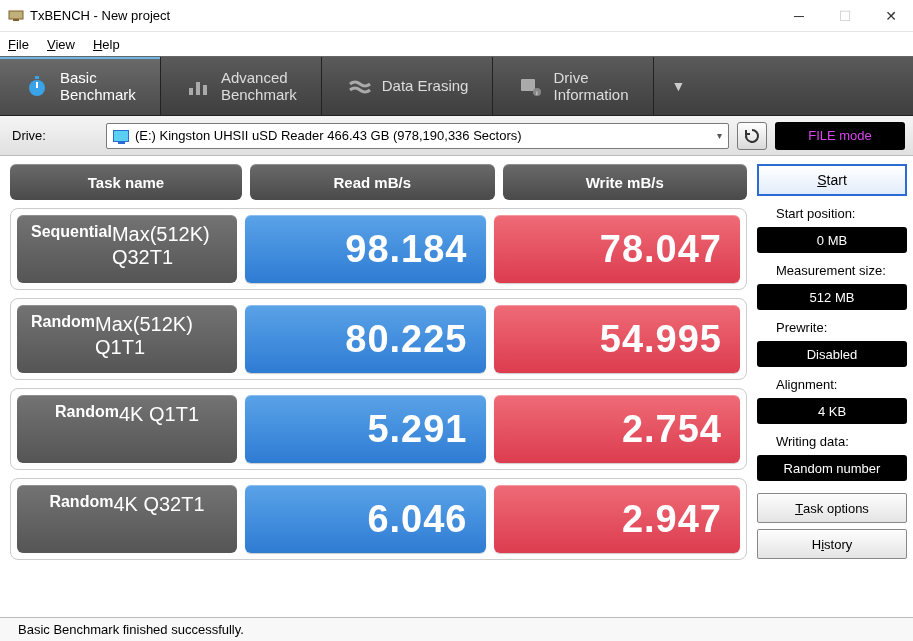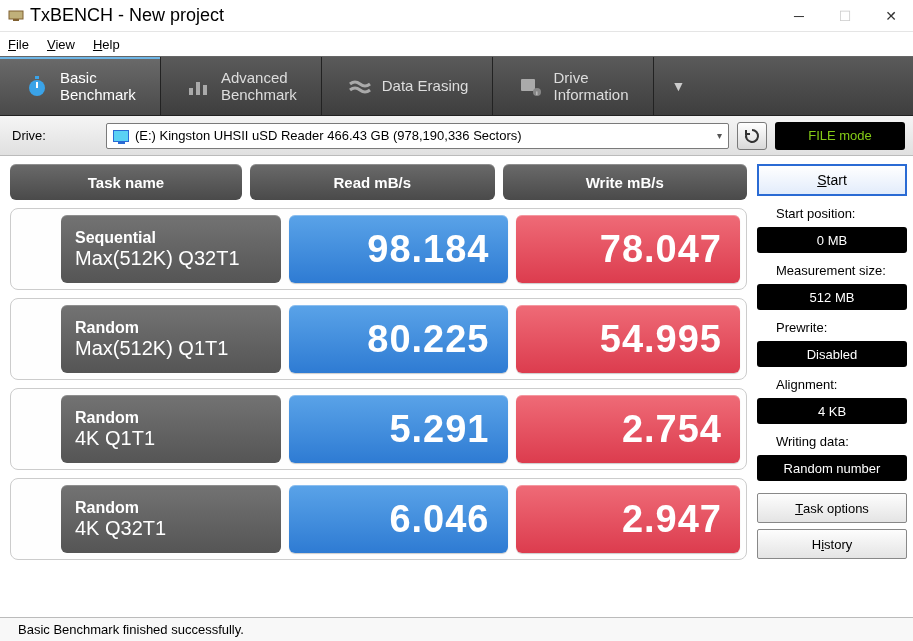--- a/index.html
+++ b/index.html
@@ -1,53 +1,53 @@
 <!DOCTYPE html>
 <html><head>
 <meta charset="utf-8">
 <style>
 * { box-sizing: border-box; margin: 0; padding: 0; }
 body { font-family: "Segoe UI", Arial, sans-serif; font-size: 13px; background: #fff; width: 913px; height: 641px; overflow: hidden; display: flex; flex-direction: column; }
 
 .titlebar { height: 32px; display: flex; align-items: center; padding: 0 8px; background: #fff; border-bottom: 1px solid #e5e5e5; }
 .titlebar .appicon { width: 16px; height: 16px; margin-right: 6px; }
-.titlebar .title { flex: 1; font-size: 18px; }
+.titlebar .title { flex: 1; font-size: 13px; }
 .titlebar .winbtns { display: flex; gap: 18px; color: #333; }
 .titlebar .winbtns span { width: 28px; text-align: center; font-size: 14px; cursor: pointer; }
 .titlebar .close { font-size: 18px; }
 
 .menubar { height: 24px; display: flex; align-items: center; gap: 18px; padding: 0 8px; background: #fff; }
 .menubar span { cursor: pointer; }
 .menubar .ul { text-decoration: underline; }
 
 .tabstrip { height: 60px; background: linear-gradient(#5a5a5a,#3e3e3e); display: flex; border-top: 1px solid #666; border-bottom: 1px solid #222; }
 .tab { display: flex; align-items: center; gap: 10px; padding: 0 24px; color: #ddd; border-right: 1px solid #222; cursor: pointer; white-space: nowrap; }
 .tab.active { background: linear-gradient(#6a6a6a,#4a4a4a); box-shadow: inset 0 2px 0 #6fb6e6; color: #fff; justify-content: center; }
 .tab .tabicon { width: 26px; height: 26px; display:flex;align-items:center;justify-content:center; }
 .tab .tablabel { line-height: 1.15; font-size: 15px; }
 .tabarrow { display:flex;align-items:center;justify-content:center; color:#ccc; padding:0 18px; font-size: 14px; cursor:pointer; }
 
 .drivebar { height: 40px; background: linear-gradient(#f5f5f5,#e0e0e0); display: flex; align-items: center; gap: 8px; padding: 4px 8px; border-bottom: 1px solid #bbb; }
 .drivebar .lbl { width: 90px; padding-left: 4px; }
 .drivecombo { flex: 1; height: 26px; display: flex; align-items: center; gap: 6px; background: #fff; border: 1px solid #7a7a7a; border-radius: 2px; padding: 0 6px; cursor: pointer; }
 .drivecombo .chev { margin-left: auto; color: #555; font-size: 10px; }
 .reloadbtn { width: 30px; height: 28px; border: 1px solid #7a7a7a; border-radius: 3px; background: linear-gradient(#fff,#d9d9d9); display:flex;align-items:center;justify-content:center; cursor:pointer; }
-.filemode { width: 130px; height: 28px; background: #000; color: #84cc16; display:flex;align-items:center;justify-content:center; border-radius: 3px; cursor:pointer; font-size:13px; font-weight:500;}
+.filemode { width: 130px; height: 28px; background: #000; color: #d946ef; display:flex;align-items:center;justify-content:center; border-radius: 3px; cursor:pointer; font-size:13px; font-weight:500;}
 
 .content { flex: 1; display: flex; padding: 8px 6px 4px 10px; gap: 10px; background: #fff; }
 .main { flex: 1; display: flex; flex-direction: column; gap: 8px; }
 
 .headerrow { display: flex; gap: 8px; height: 36px; }
 .hcell { background: linear-gradient(#6a6a6a,#4a4a4a); color: #fff; font-weight: 700; font-size: 15px; border-radius: 6px; display:flex;align-items:center;justify-content:center; box-shadow: inset 0 1px 0 rgba(255,255,255,.25); }
 .hc-task { flex: 0 0 232px; }
 .hc-read { flex: 1; }
 .hc-write { flex: 1; }
 
 .resrow { display: flex; gap: 8px; height: 82px; border: 1px solid #ccc; border-radius: 8px; padding: 6px; background: #fefefe; }
-.taskcell { flex: 0 0 220px; background: linear-gradient(#737373,#555); color: #fff; border-radius: 6px; display:flex; flex-direction:column; justify-content:center; padding: 8px 14px; box-shadow: inset 0 1px 0 rgba(255,255,255,.2); margin-left: 44px; }
+.taskcell { flex: 0 0 220px; background: linear-gradient(#737373,#555); color: #fff; border-radius: 6px; display:flex; flex-direction:row; justify-content:center; padding: 8px 14px; box-shadow: inset 0 1px 0 rgba(255,255,255,.2); }
 .taskcell .l1 { font-size: 16px; font-weight:600; }
 .taskcell .l2 { font-size: 20px; }
 .valcell { flex: 1; border-radius: 6px; display:flex; align-items:center; justify-content:flex-end; padding: 0 18px; color:#fff; font-size: 38px; font-weight:700; letter-spacing:1px; font-family: Arial, sans-serif; box-shadow: inset 0 1px 0 rgba(255,255,255,.3), 0 1px 1px rgba(0,0,0,.2); }
 .readcell { background: linear-gradient(#5aa3e8,#2e7bd3); padding-left: 12px; }
 .writecell { background: linear-gradient(#ef6b77,#dc3c4e); }
 
 .side { width: 150px; display:flex; flex-direction:column; gap: 6px; }
 .startbtn { height: 32px; border: 2px solid #2a6bd4; background: linear-gradient(#fff,#e2ecfb); display:flex;align-items:center;justify-content:center; cursor:pointer; font-size:14px; }
 .sidelabel { font-size: 13px; margin-top: 4px; margin-left: 19px; }
 .pill { height: 26px; background: #000; color: #fff; display:flex;align-items:center;justify-content:center; border-radius: 3px; font-size: 13px; }

